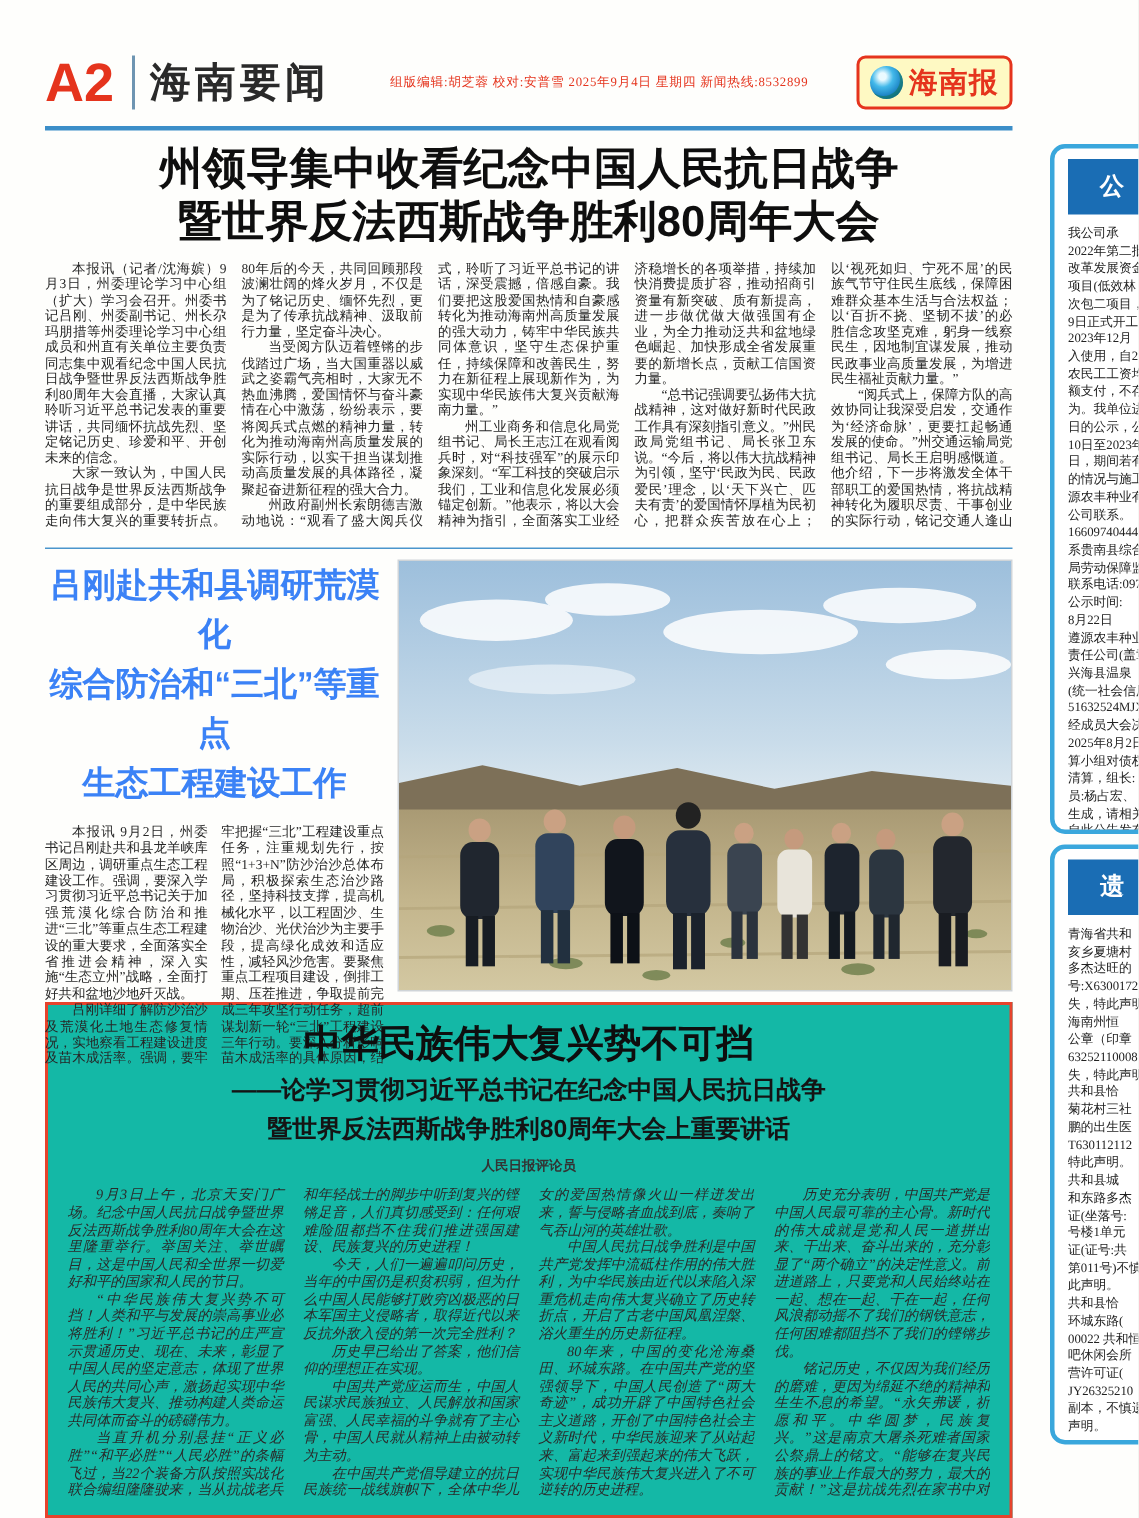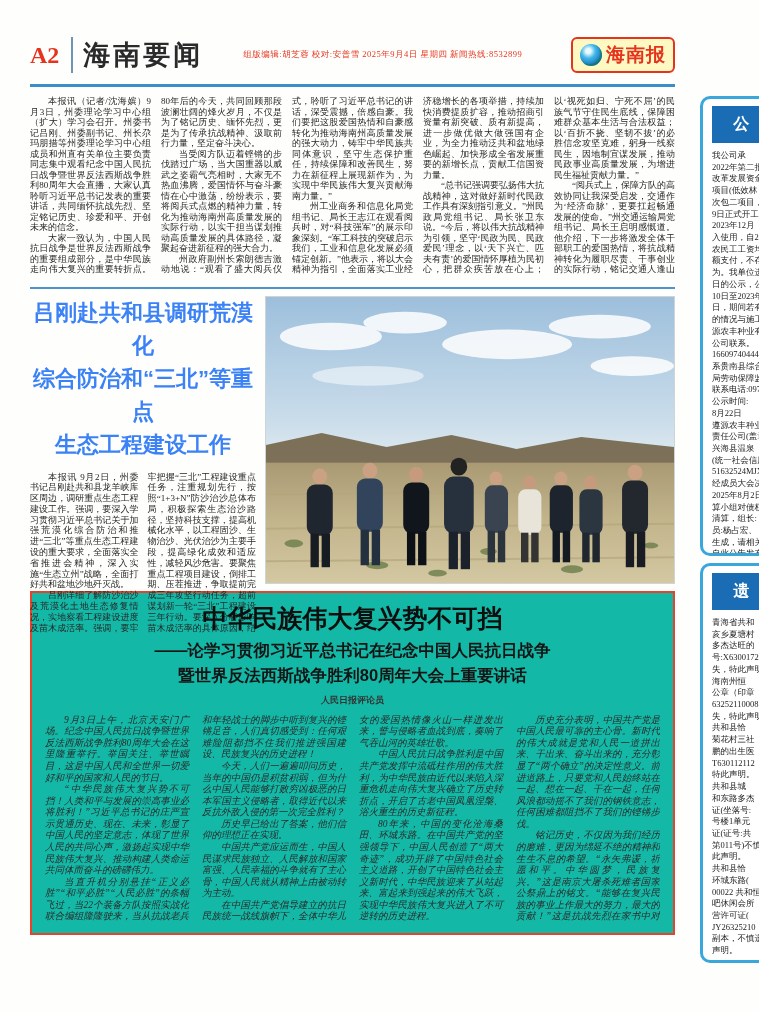--- a/index.html
+++ b/index.html
@@ -2,21 +2,21 @@
 <html><head>
 <meta charset="utf-8">
 <style>
   html,body{margin:0;padding:0;background:#e9e9e6;}
   .page{position:relative;width:759px;height:1012px;background:#fefefc;overflow:hidden;
         font-family:"Liberation Serif",serif;color:#1c1c1c;}
   .main{position:absolute;left:30px;top:26px;width:645px;}
 
   
   .mast{display:flex;align-items:center;height:58px;}
-  .edition{font-family:Liberation Serif, serif;font-weight:900;font-size:24px;color:#e5341d;line-height:1;}
+  .edition{font-family:Liberation Sans, sans-serif;font-weight:900;font-size:36px;color:#e5341d;line-height:1;}
   .mast-div{width:2px;height:36px;background:#6e95b2;margin:0 10px 0 12px;}
   .section-title{font-family:"Liberation Sans",sans-serif;font-weight:700;font-size:27px;color:#2a2a2a;letter-spacing:3px;line-height:1;}
   .meta{font-family:Liberation Serif, serif;font-size:8.5px;color:#e5341d;margin-left:40px;white-space:nowrap;letter-spacing:.5px;}
   .logo{margin-left:auto;display:flex;align-items:center;gap:4px;border:2px solid #e5341d;border-radius:6px;padding:3px 7px;background:#fef9c3;}
   .globe{width:22px;height:22px;border-radius:50%;
          background:radial-gradient(circle at 38% 32%,#eafaff 0 12%,#43b9ea 35%,#1274ba 72%,#0a5a96);
          box-shadow:inset -2px -2px 0 rgba(20,120,60,.45);}
   .logo-text{font-weight:900;font-size:19px;color:#e5341d;letter-spacing:1px;}
 
   .rule-blue{height:3px;background:#3c8ec8;}
@@ -72,20 +72,22 @@
       <div class="meta">组版编辑:胡芝蓉  校对:安普雪  2025年9月4日  星期四  新闻热线:8532899</div>
       <div class="logo">
         <div class="globe"></div>
         <div class="logo-text">海南报</div>
       </div>
     </div>
     <div class="rule-blue"></div>
 
     <div>
       <div class="a1-head">
+        <div>州领导集中收看纪念中国人民抗日战争</div>
+        <div>暨世界反法西斯战争胜利80周年大会</div>
       </div>
       <div class="a1-body">
           <p>本报讯（记者/沈海嫔）9月3日，州委理论学习中心组（扩大）学习会召开。州委书记吕刚、州委副书记、州长尕玛朋措等州委理论学习中心组成员和州直有关单位主要负责同志集中观看纪念中国人民抗日战争暨世界反法西斯战争胜利80周年大会直播，大家认真聆听习近平总书记发表的重要讲话，共同缅怀抗战先烈、坚定铭记历史、珍爱和平、开创未来的信念。</p>
           <p>大家一致认为，中国人民抗日战争是世界反法西斯战争的重要组成部分，是中华民族走向伟大复兴的重要转折点。80年后的今天，共同回顾那段波澜壮阔的烽火岁月，不仅是为了铭记历史、缅怀先烈，更是为了传承抗战精神、汲取前行力量，坚定奋斗决心。</p>
           <p>当受阅方队迈着铿锵的步伐踏过广场，当大国重器以威武之姿霸气亮相时，大家无不热血沸腾，爱国情怀与奋斗豪情在心中激荡，纷纷表示，要将阅兵式点燃的精神力量，转化为推动海南州高质量发展的实际行动，以实干担当谋划推动高质量发展的具体路径，凝聚起奋进新征程的强大合力。</p>
           <p>州政府副州长索朗德吉激动地说：“观看了盛大阅兵仪式，聆听了习近平总书记的讲话，深受震撼，倍感自豪。我们要把这股爱国热情和自豪感转化为推动海南州高质量发展的强大动力，铸牢中华民族共同体意识，坚守生态保护重任，持续保障和改善民生，努力在新征程上展现新作为，为实现中华民族伟大复兴贡献海南力量。”</p>
           <p>州工业商务和信息化局党组书记、局长王志江在观看阅兵时，对“科技强军”的展示印象深刻。“军工科技的突破启示我们，工业和信息化发展必须锚定创新。”他表示，将以大会精神为指引，全面落实工业经济稳增长的各项举措，持续加快消费提质扩容，推动招商引资量有新突破、质有新提高，进一步做优做大做强国有企业，为全力推动泛共和盆地绿色崛起、加快形成全省发展重要的新增长点，贡献工信国资力量。</p>
           <p>“总书记强调要弘扬伟大抗战精神，这对做好新时代民政工作具有深刻指引意义。”州民政局党组书记、局长张卫东说。“今后，将以伟大抗战精神为引领，坚守‘民政为民、民政爱民’理念，以‘天下兴亡、匹夫有责’的爱国情怀厚植为民初心，把群众疾苦放在心上；以‘视死如归、宁死不屈’的民族气节守住民生底线，保障困难群众基本生活与合法权益；以‘百折不挠、坚韧不拔’的必胜信念攻坚克难，躬身一线察民生，因地制宜谋发展，推动民政事业高质量发展，为增进民生福祉贡献力量。”</p>
           <p>“阅兵式上，保障方队的高效协同让我深受启发，交通作为‘经济命脉’，更要扛起畅通发展的使命。”州交通运输局党组书记、局长王启明感慨道。他介绍，下一步将激发全体干部职工的爱国热情，将抗战精神转化为履职尽责、干事创业的实际行动，铭记交通人逢山开路、遇水架桥的实干作风，担当作为、勇于奉献，扎实推进全州交通运输事业高质量发展，为建设中国式现代化海南篇章当好“开路先锋”。</p>
         </div>

